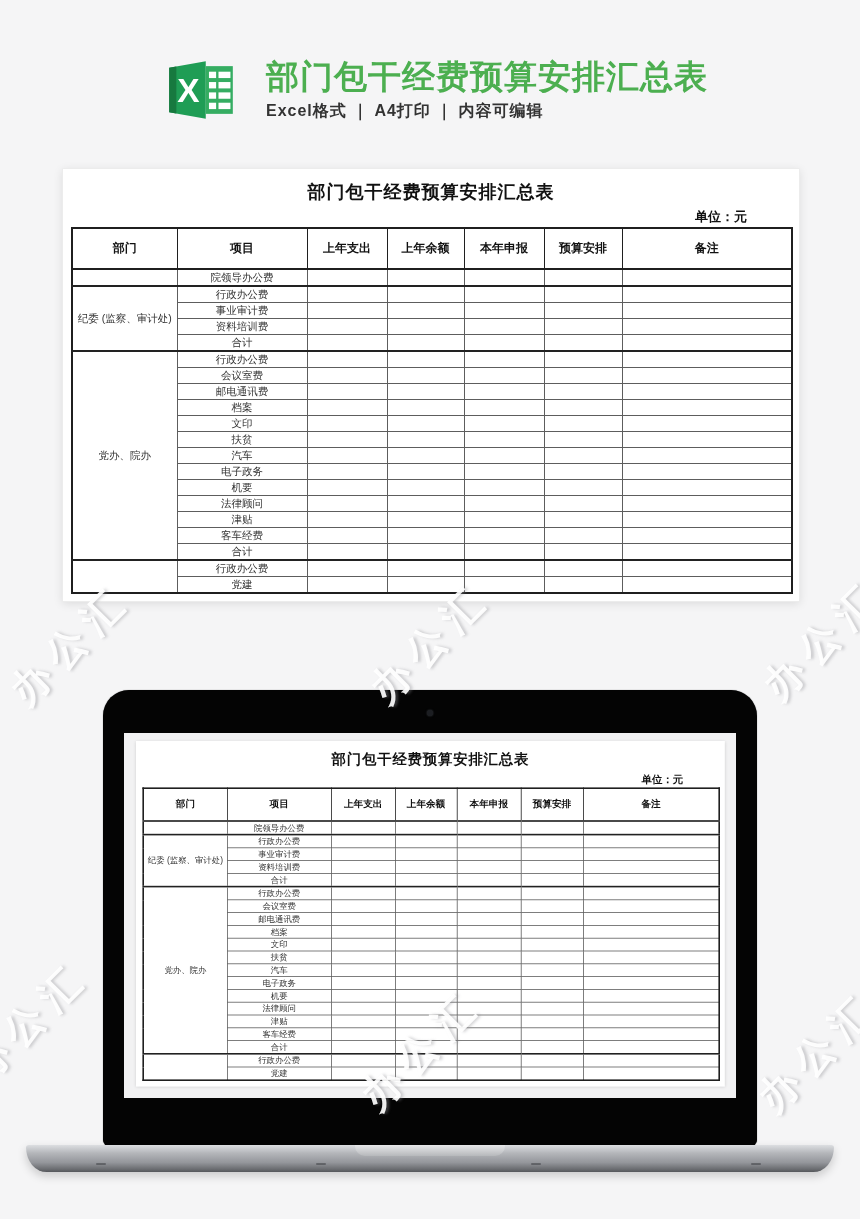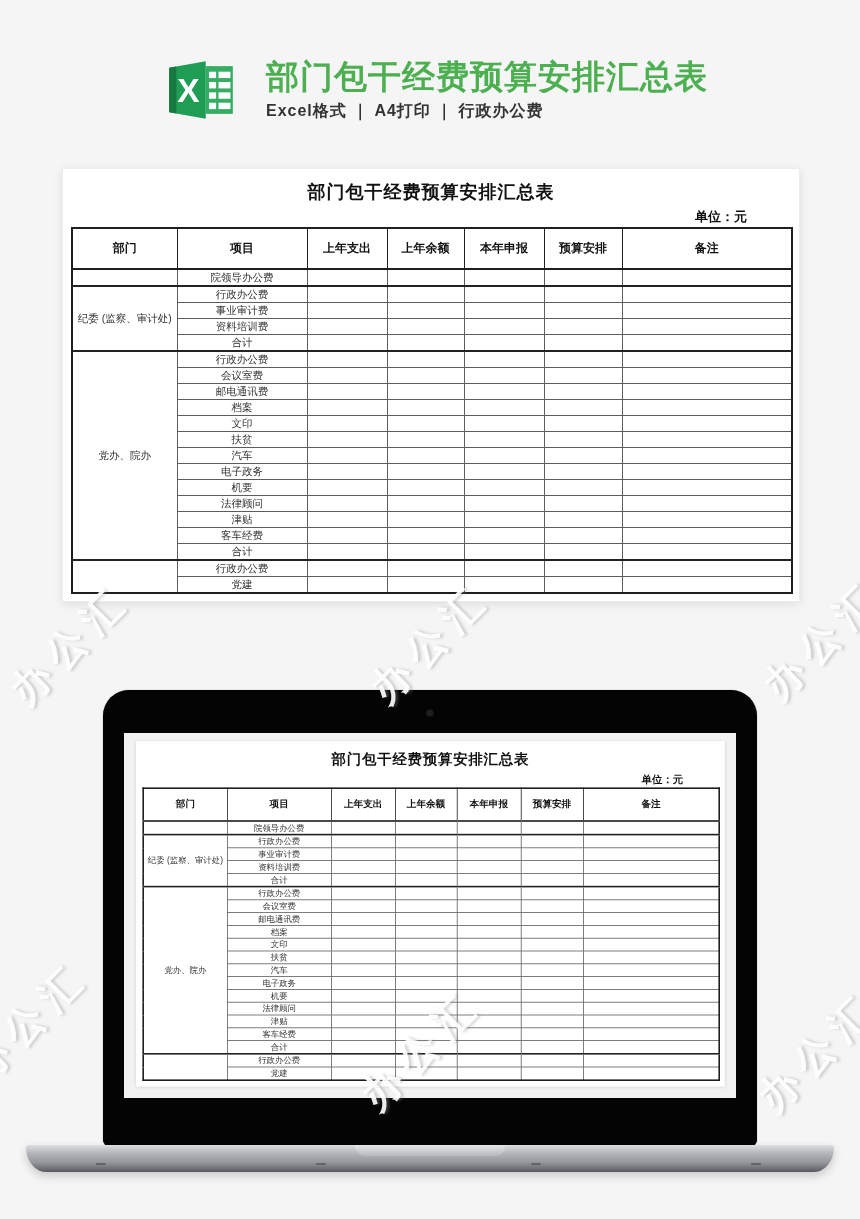--- a/index.html
+++ b/index.html
@@ -61,21 +61,21 @@
           <rect x="66" y="30" width="15" height="8"></rect>
         <rect x="54" y="43" width="9" height="8"></rect>
           <rect x="66" y="43" width="15" height="8"></rect>
         <rect x="54" y="56" width="9" height="8"></rect>
           <rect x="66" y="56" width="15" height="8"></rect>
       </g>
       <text x="28" y="55" text-anchor="middle" font-family="Liberation Sans, DejaVu Sans, sans-serif" font-size="42" font-weight="bold" fill="#ffffff">X</text>
     </svg>
     <div class="txt">
       <div class="page-title">部门包干经费预算安排汇总表</div>
-      <div class="page-subtitle">Excel格式  ｜  A4打印  ｜  行政办公费</div>
+      <div class="page-subtitle">Excel格式  ｜  A4打印  ｜  内容可编辑</div>
     </div>
   </div>
 
   <div class="preview-card">
     <div class="sheet">
       <div class="sheet-title">部门包干经费预算安排汇总表</div>
       <div class="unit-label">单位：元</div>
       <table class="sheet-table">
           <colgroup>
             <col style="width: 105px;">

